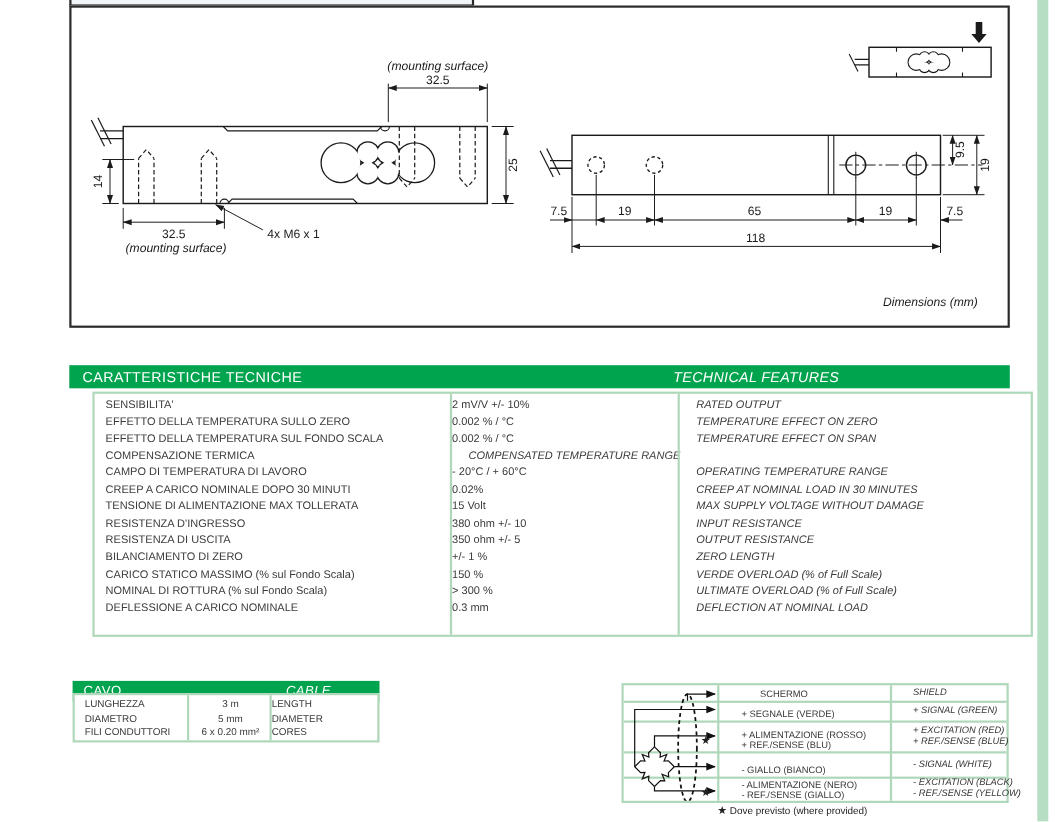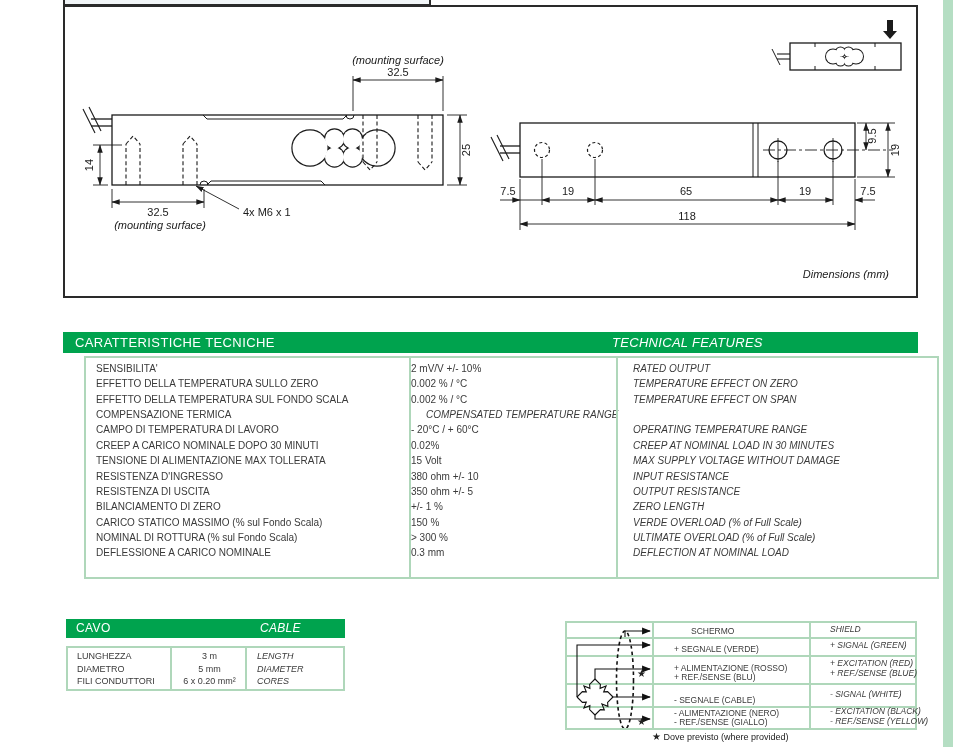--- a/index.html
+++ b/index.html
@@ -34,27 +34,27 @@
   .vdiv{position:absolute;top:0;bottom:0;width:2px;background:var(--lg);}
   #tech-body .d1{left:323px;} #tech-body .d2{left:530px;}
   .trow{display:flex;height:15.36px;line-height:15.36px;white-space:nowrap;font-size:10px;color:var(--txt);}
   .tit{width:325px;padding-left:10px;box-sizing:border-box;}
   .tval{width:207px;}
   .ten{flex:1;padding-left:15px;font-style:italic;}
   
   #cable-header{left:66px;top:619px;width:279px;height:19px;font-size:12px;line-height:19px;}
   #cable-header .ttl-it{left:10px;}
   #cable-header .ttl-en{left:194px;}
-  #cable-body{position:absolute;left:66px;top:646px;width:279px;height:45px;border:2px solid var(--lg);
+  #cable-body{position:absolute;left:66px;top:630px;width:279px;height:45px;border:2px solid var(--lg);
     box-sizing:border-box;background:#fff;padding-top:2px;}
   #cable-body .d1{left:102px;} #cable-body .d2{left:177px;}
   .crow{display:flex;height:12.6px;line-height:12.6px;white-space:nowrap;font-size:9px;color:var(--txt);}
   .cit{width:104px;padding-left:9px;box-sizing:border-box;}
   .cval{width:75px;text-align:center;}
-  .cen{flex:1;padding-left:10px;font-style:italic;}
+  .cen{flex:1;}
   
   #wiring-box{position:absolute;left:565px;top:621px;width:352px;height:109px;border:2px solid var(--lg);
     box-sizing:border-box;background:#fff;}
   .hdiv{position:absolute;left:0;right:0;height:2px;background:var(--lg);}
   #wiring-box .v1{left:85px;} #wiring-box .v2{left:242px;}
   .wcell{position:absolute;display:flex;flex-direction:column;justify-content:center;
     font-size:8.5px;line-height:9.6px;color:var(--txt);box-sizing:border-box;white-space:nowrap;}
   .wit{left:87px;width:155px;padding-left:20px;justify-content:flex-end;}
   .wit.first{padding-left:37px;}
   .wen{left:258px;width:100px;font-style:italic;padding-left:5px;}
@@ -379,21 +379,21 @@
         <div class="wcell wit" style="top: 32px; height: 28px;">
           <div>+ ALIMENTAZIONE (ROSSO)</div>
           <div>+ REF./SENSE (BLU)</div>
         </div>
         <div class="wcell wen" style="top: 32px; height: 28px;">
           <div>+ EXCITATION (RED)</div>
           <div>+ REF./SENSE (BLUE)</div>
         </div>
         <div class="wstar" style="top: 46px;">★</div>
         <div class="wcell wit" style="top: 60px; height: 23px;">
-          <div>- SEGNALE (CABLE)</div>
+          <div>- GIALLO (BIANCO)</div>
         </div>
         <div class="wcell wen" style="top: 60px; height: 23px;">
           <div>- SIGNAL (WHITE)</div>
         </div>
         <div class="wcell wit" style="top: 83px; height: 22px;">
           <div>- ALIMENTAZIONE (NERO)</div>
           <div>- REF./SENSE (GIALLO)</div>
         </div>
         <div class="wcell wen" style="top: 83px; height: 22px;">
           <div>- EXCITATION (BLACK)</div>

